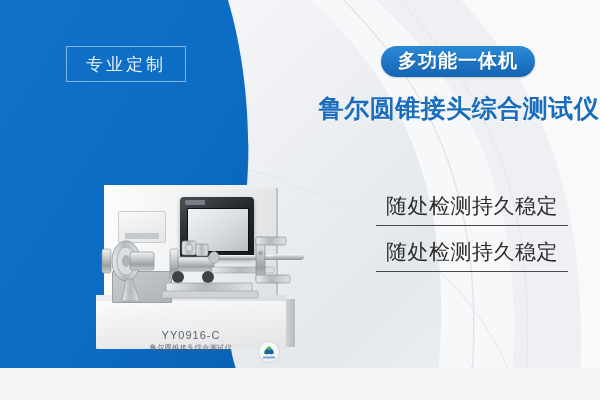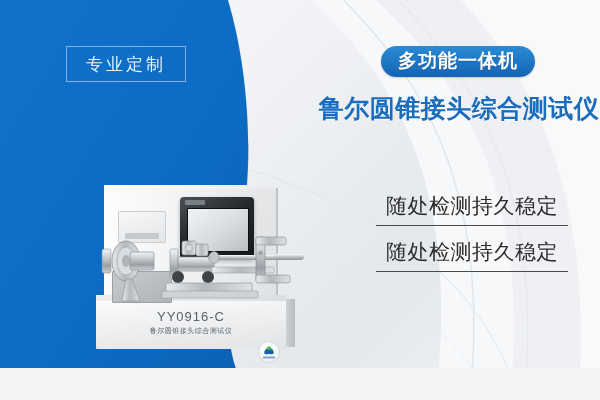--- a/index.html
+++ b/index.html
@@ -88,21 +88,21 @@
   .base-top{position:absolute;left:0;top:110px;width:190px;height:6px;
     background:linear-gradient(90deg,#eceef0,#dcdfe2);}
   .base-side{position:absolute;left:190px;top:114px;width:9px;height:48px;
     background:linear-gradient(90deg,#cfd2d5,#b6babe);}
 
   .tray{position:absolute;left:16px;top:86px;width:58px;height:30px;
     background:linear-gradient(150deg,#c8ccd0,#aeb3b8);
     border:1px solid #9aa0a5;border-radius:1px;}
 
   .model-label{position:absolute;left:0;top:124px;width:190px;text-align:center;}
-  .model-no{color:#5e6266;font-size:13px;letter-spacing:1px;}
+  .model-no{color:#5e6266;font-size:11px;letter-spacing:1px;margin-top:20px;}
   .model-name{color:#5e6266;font-size:7px;letter-spacing:0.5px;margin-top:2px;}
 
   .logo-badge{position:absolute;left:162px;top:156px;width:22px;height:22px;
     border-radius:50%;background:radial-gradient(circle at 40% 35%,#ffffff,#e9ecee);
     box-shadow:inset 0 0 0 1px #d5d9dc;}
   .logo-badge svg{position:absolute;left:2px;top:2px;}
 
   
   .mech{position:absolute;left:0;top:46px;width:210px;height:80px;}
 </style>

